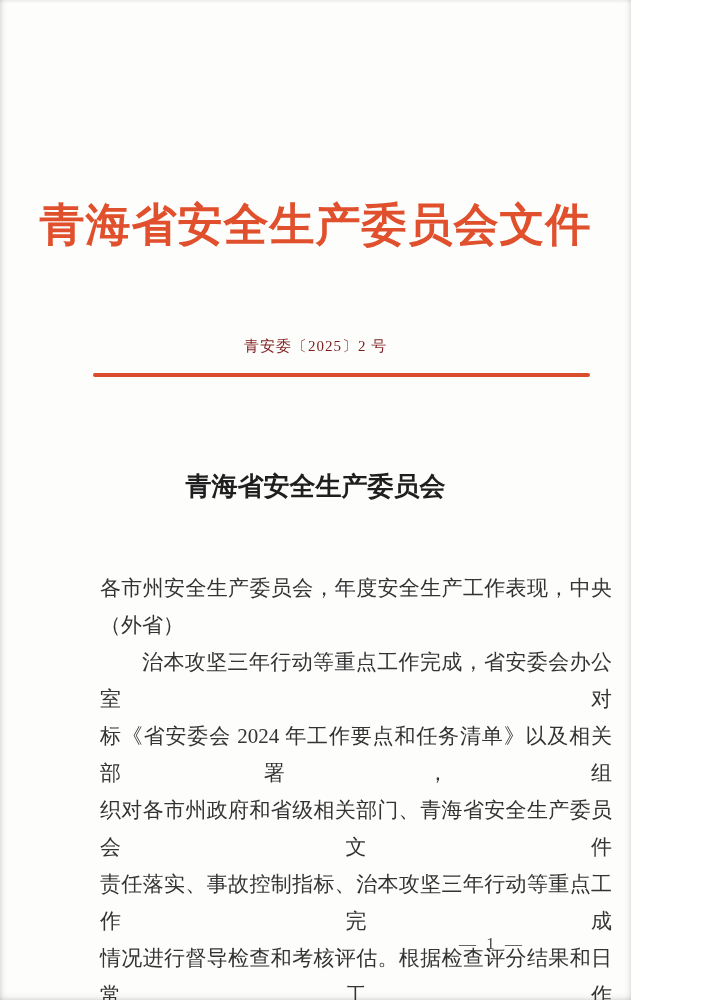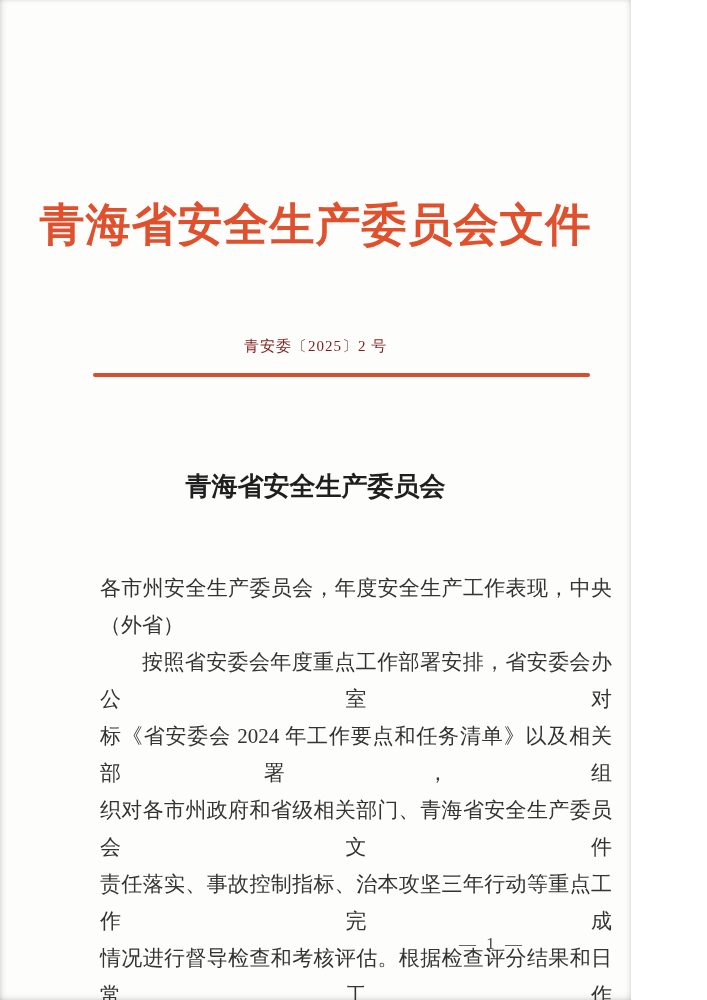--- a/index.html
+++ b/index.html
@@ -89,21 +89,21 @@
 
   <div class="headline">
       <div class="headline-line">青海省安全生产委员会</div>
     </div>
 
   <div class="body-text">
     <div class="salutation">
         <div class="line">各市州安全生产委员会，年度安全生产工作表现，中央（外省）</div>
       </div>
     <div class="para">
-        <div class="line">按照省安委会年度重点工作部署安排，省安委会办公室对</div>
+        <div class="line">治本攻坚三年行动等重点工作完成，省安委会办公室对</div>
         <div class="line">标《省安委会 2024 年工作要点和任务清单》以及相关部署，组</div>
         <div class="line">织对各市州政府和省级相关部门、青海省安全生产委员会文件</div>
         <div class="line">责任落实、事故控制指标、治本攻坚三年行动等重点工作完成</div>
         <div class="line">情况进行督导检查和考核评估。根据检查评分结果和日常工作</div>
       </div>
   </div>
 
   <div class="page-num">— 1 —</div>
 
 </div>

